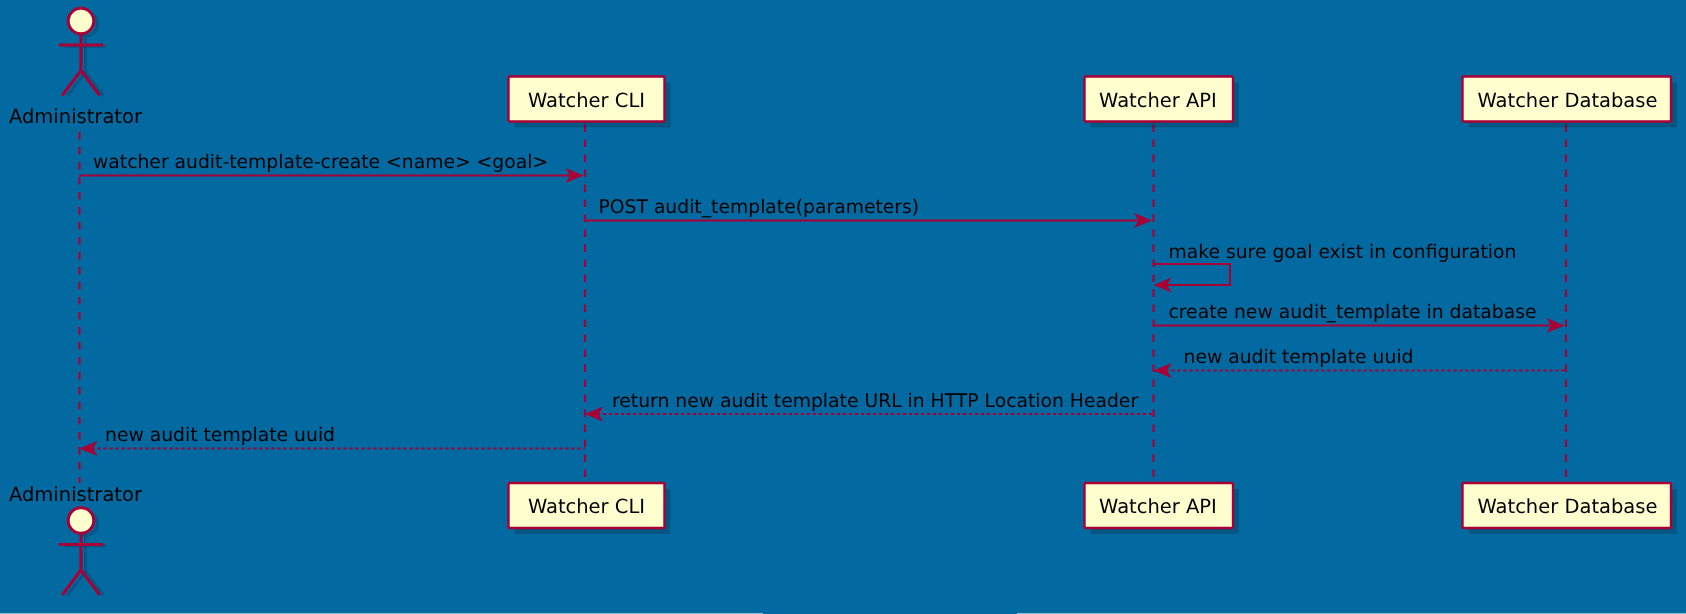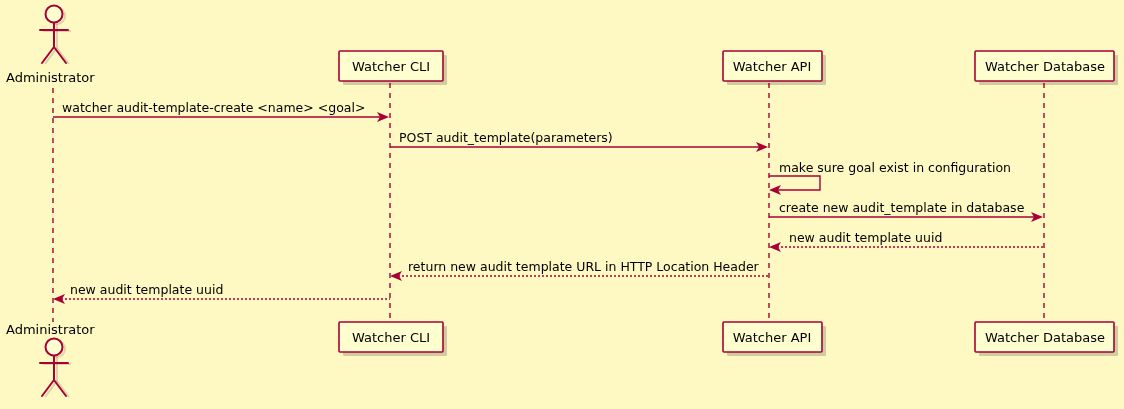--- a/index.html
+++ b/index.html
@@ -8,21 +8,21 @@
     background: #FFFFFF;
   }
   body {
     font-family: "DejaVu Sans", sans-serif;
   }
   #diagram-root {
     position: relative;
     width: 1124px;
     height: 409px;
     overflow: hidden;
-    background: #fef9c3;
+    background: #0369a1;
   }
   svg.seq-canvas {
     position: absolute;
     top: 0;
     left: 0;
     width: 1124px;
     height: 409px;
   }
   .lifeline {
     stroke: #A80036;

